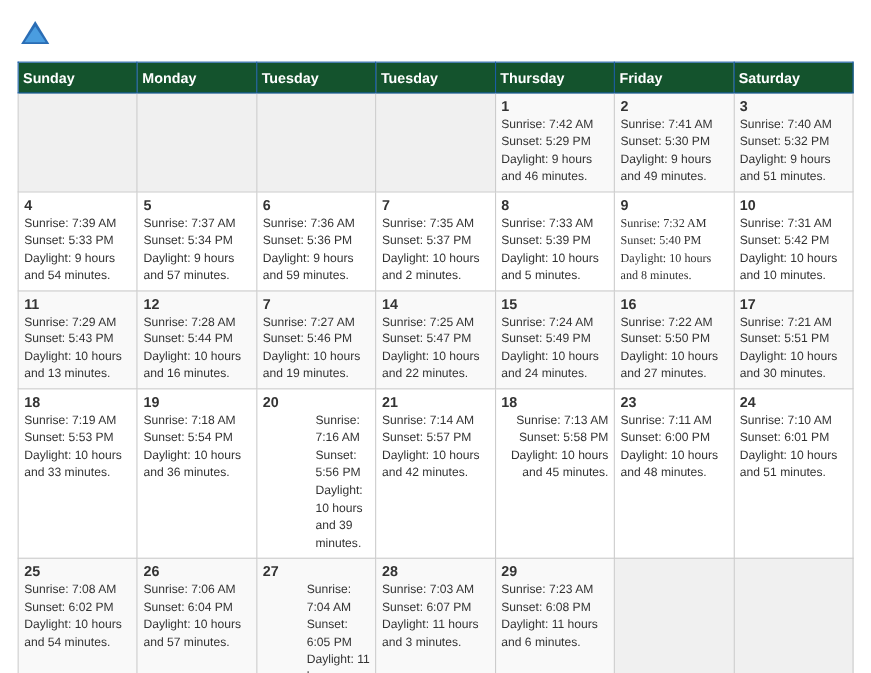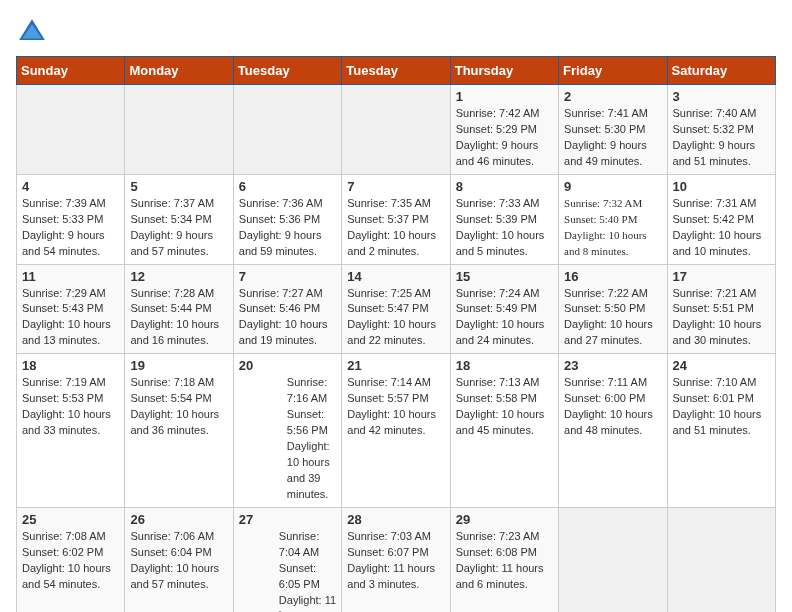--- a/index.html
+++ b/index.html
@@ -51,21 +51,21 @@
     .location {
       font-size: 15px;
       color: #555;
     }
     table {
       width: 100%;
       border-collapse: collapse;
       table-layout: fixed;
     }
     thead tr {
-      background: #c2410c;
+      background: #14532d;
       color: #fff;
     }
     thead th {
       padding: 6px 4px;
       font-size: 13px;
       font-weight: bold;
       text-align: left;
       border: 1px solid #1a5da5;
     }
     tbody tr {
@@ -282,21 +282,21 @@
         </td>
         <td>
           <span class="day-number">21</span>
           <div class="day-info" style="white-space: pre-line;">Sunrise: 7:14 AM
 Sunset: 5:57 PM
 Daylight: 10 hours
 and 42 minutes.</div>
         </td>
         <td>
           <span class="day-number">18</span>
-          <div class="day-info" style="white-space: pre-line;">Sunrise: 7:13 AM
+          <div class="day-info" style="white-space: pre-line; text-align: right;">Sunrise: 7:13 AM
 Sunset: 5:58 PM
 Daylight: 10 hours
 and 45 minutes.</div>
         </td>
         <td>
           <span class="day-number">23</span>
           <div class="day-info" style="white-space: pre-line;">Sunrise: 7:11 AM
 Sunset: 6:00 PM
 Daylight: 10 hours
 and 48 minutes.</div>

